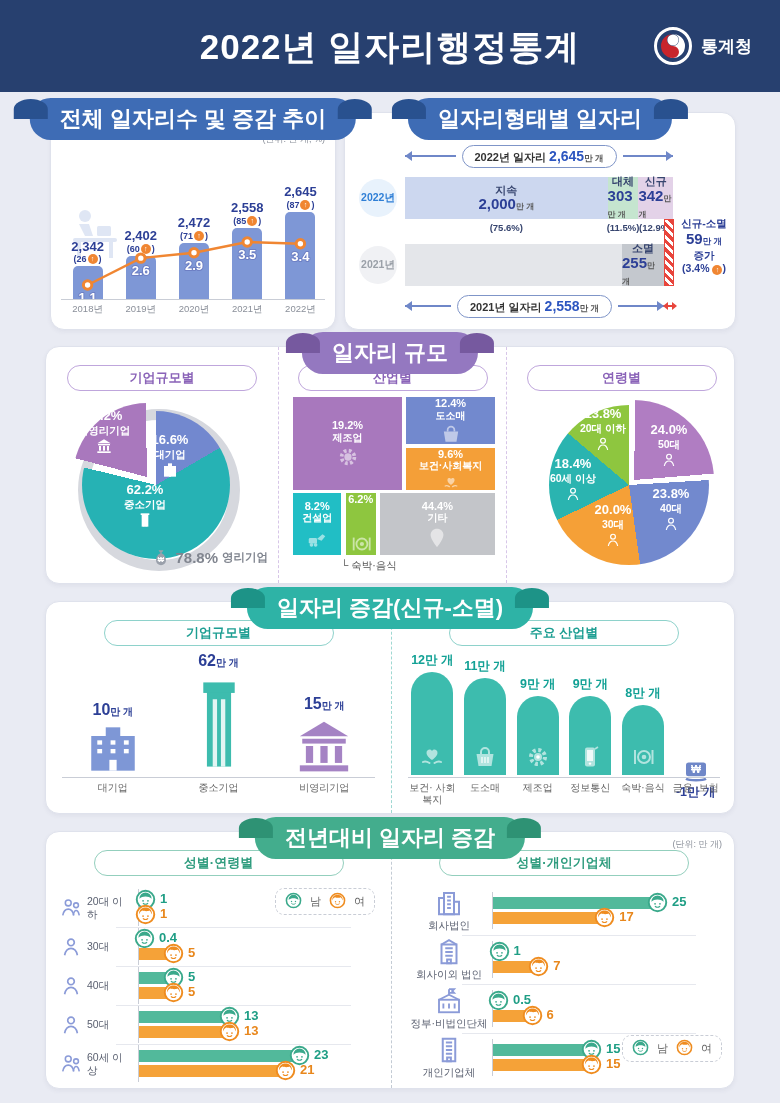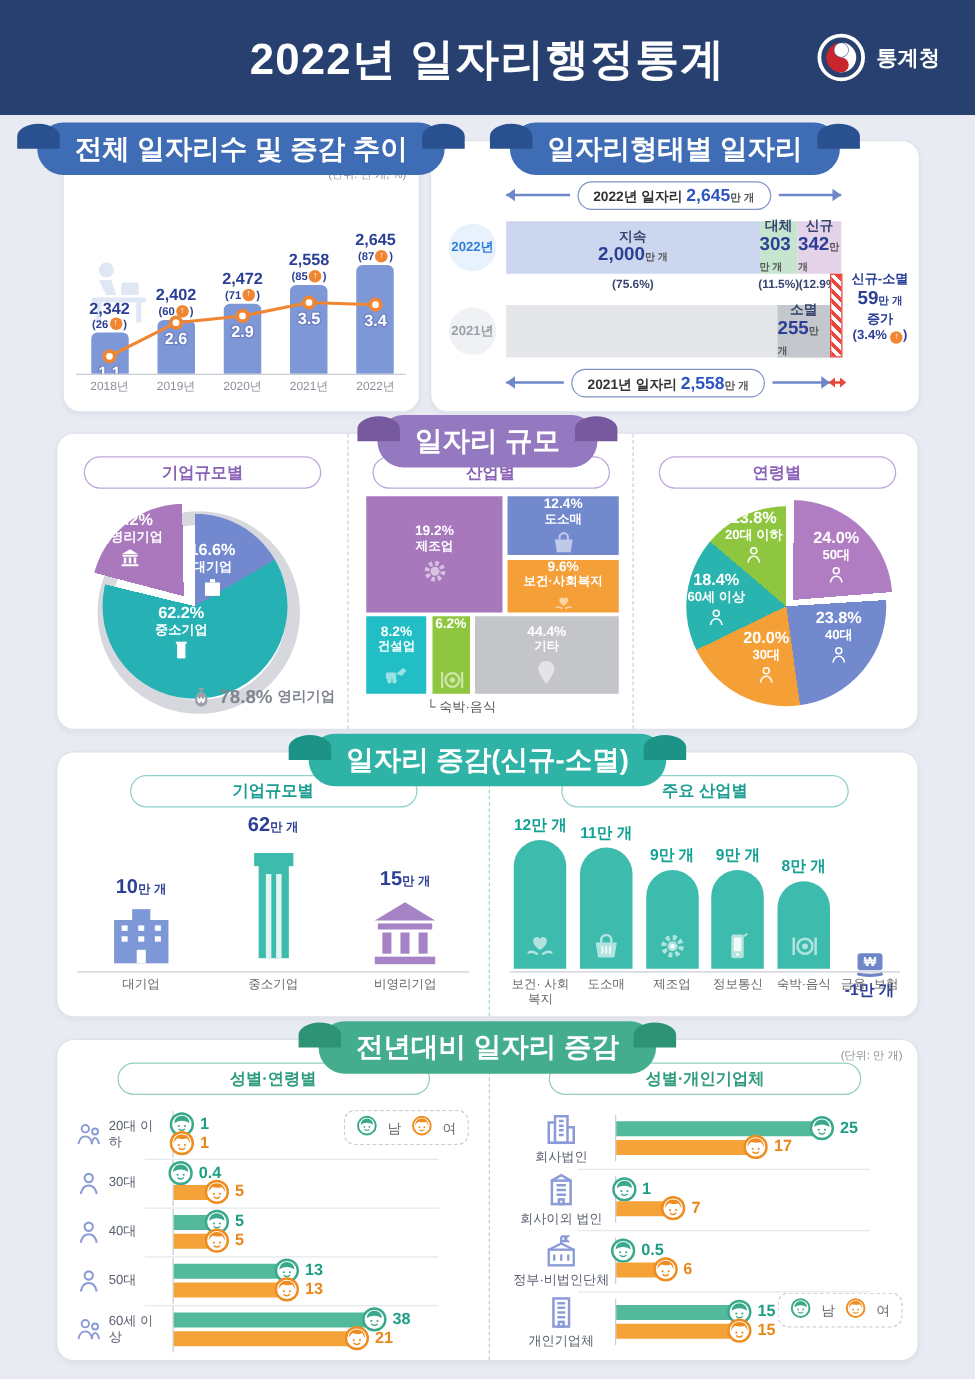--- a/index.html
+++ b/index.html
@@ -700,21 +700,21 @@
             </div>
             <div class="bars2">
               <div class="hbar hb-m" style="width: 161px;">
                 <span class="face"><svg viewBox="0 0 24 24">
                     <circle cx="12" cy="12" r="10" fill="#fff" stroke="#3aa98b" stroke-width="2.2"></circle>
                     <path d="M5 11a7 7 0 0 1 14 0c-2-1.5-4-2.3-7-2.3S7 9.5 5 11z" fill="#3aa98b"></path>
                     <circle cx="9.2" cy="13.5" r="1" fill="#3aa98b"></circle>
                     <circle cx="14.8" cy="13.5" r="1" fill="#3aa98b"></circle>
                     <path d="M9.5 16.5c1.6 1.2 3.4 1.2 5 0" stroke="#3aa98b" stroke-width="1.3" fill="none" stroke-linecap="round"></path>
                   </svg></span>
-                <span class="hv">38</span>
+                <span class="hv">23</span>
               </div>
               <div class="hbar hb-f" style="width: 147px;">
                 <span class="face"><svg viewBox="0 0 24 24">
                     <circle cx="12" cy="12" r="10" fill="#fff" stroke="#ef8c1f" stroke-width="2.2"></circle>
                     <path d="M4.5 12c0-5 3-8 7.5-8s7.5 3 7.5 8c-1.5-2.5-2-4-3-4.5-1 1-6 1-8 0-1.5.5-3 2-4 4.5z" fill="#ef8c1f"></path>
                     <circle cx="9.2" cy="13.8" r="1" fill="#ef8c1f"></circle>
                     <circle cx="14.8" cy="13.8" r="1" fill="#ef8c1f"></circle>
                     <path d="M9.5 16.8c1.6 1.2 3.4 1.2 5 0" stroke="#ef8c1f" stroke-width="1.3" fill="none" stroke-linecap="round"></path>
                   </svg></span>
                 <span class="hv">21</span>

